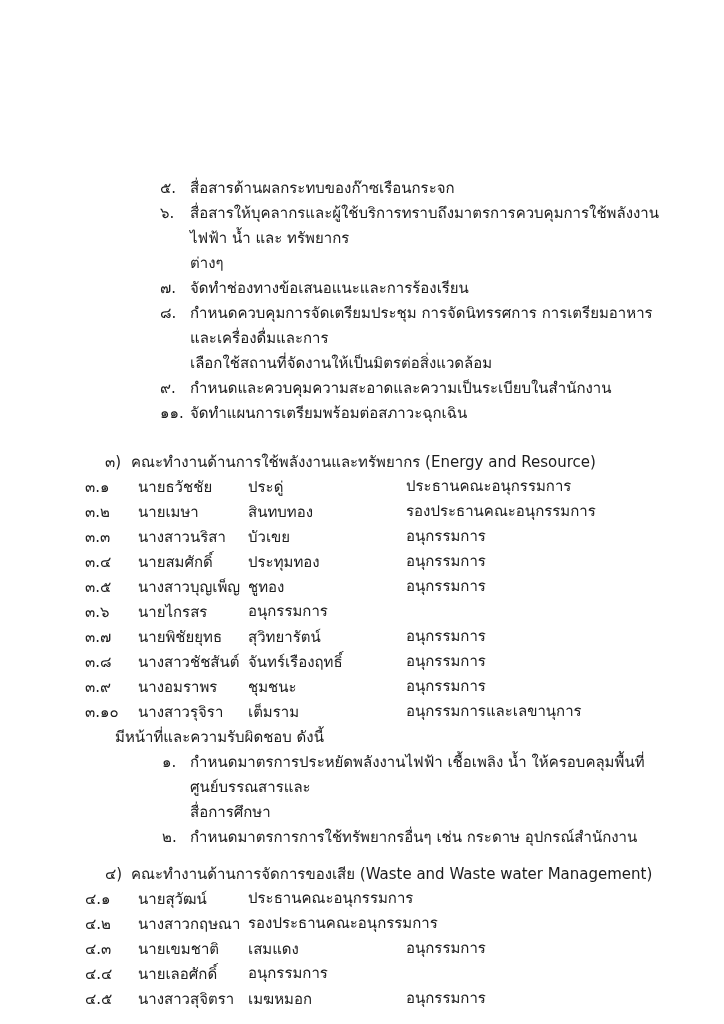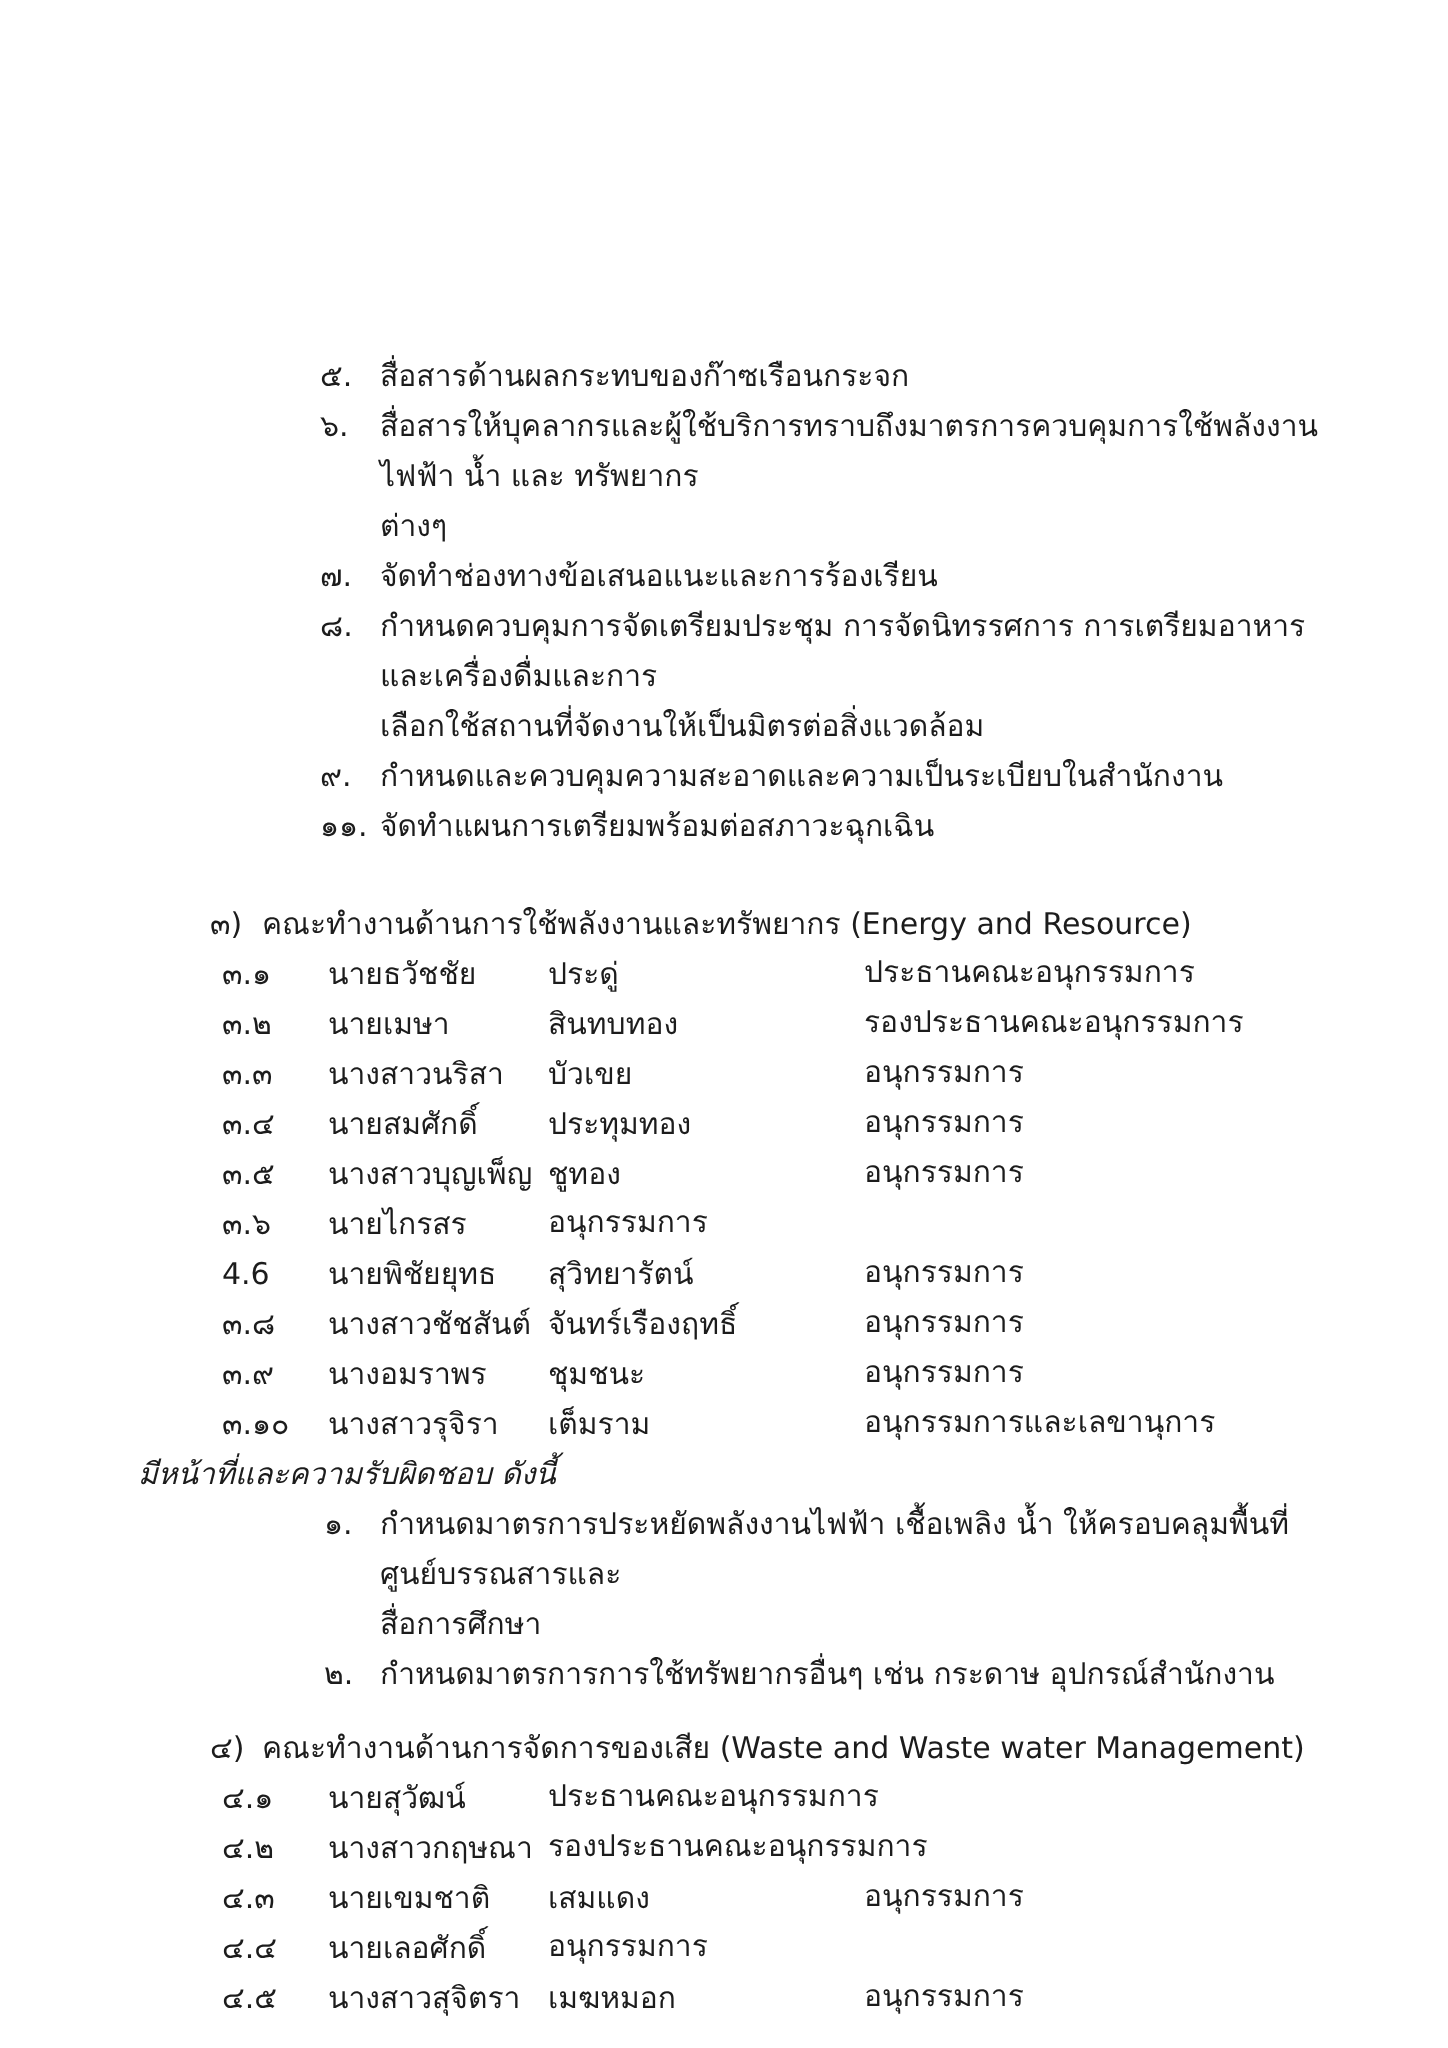--- a/index.html
+++ b/index.html
@@ -41,28 +41,28 @@
   
   .section { margin-top: 24px; }
   .section-4 { margin-top: 12px; }
   .section-heading {
     margin-left: 105px;
     display: flex;
   }
   .section-num { flex: 0 0 26px; }
   .section-title { flex: 1; }
   
-  .members { margin-left: 111px; }
+  .members { margin-left: 85px; }
   .member-row { display: flex; }
   .m-no   { flex: 0 0 53px; }
   .m-first{ flex: 0 0 110px; }
   .m-last { flex: 0 0 158px; }
   .m-role { flex: 1; font-family: Liberation Mono, monospace; }
   
-  .duties-heading { margin-left: 69px; font-style: italic; }
+  .duties-heading { margin-left: 115px; }
   .duties {
     margin-left: 162px;
     width: 500px;
   }
   .duty-num { flex: 0 0 28px; }
 </style>
 </head>
 <body>
 
 <div class="page">
@@ -146,21 +146,21 @@
             <div class="m-role">อนุกรรมการ</div>
           </div>
 
           <div class="member-row">
             <div class="m-no">๓.๖</div>
             <div class="m-first">นายไกรสร</div>
             <div class="m-role">อนุกรรมการ</div>
           </div>
 
           <div class="member-row">
-            <div class="m-no">4.6</div>
+            <div class="m-no">๓.๗</div>
             <div class="m-first">นายพิชัยยุทธ</div>
             <div class="m-last">สุวิทยารัตน์</div>
             <div class="m-role">อนุกรรมการ</div>
           </div>
 
           <div class="member-row">
             <div class="m-no">๓.๘</div>
             <div class="m-first">นางสาวชัชสันต์</div>
             <div class="m-last">จันทร์เรืองฤทธิ์</div>
             <div class="m-role">อนุกรรมการ</div>

